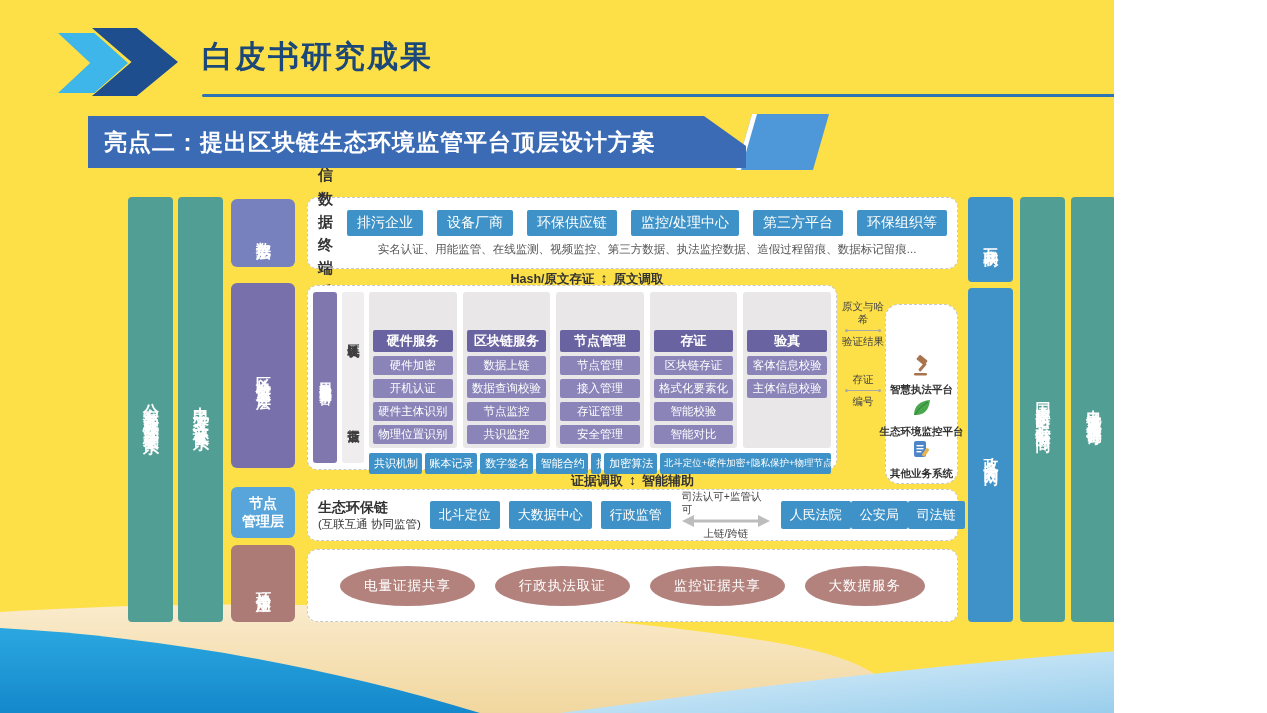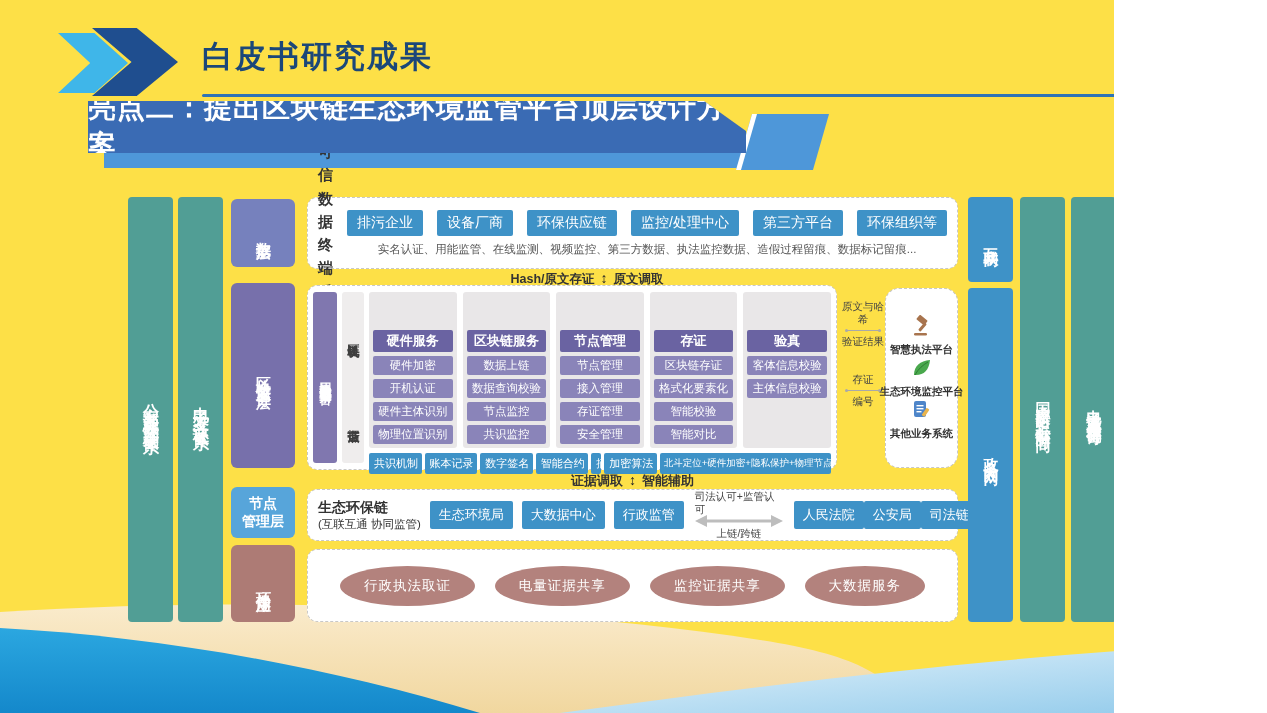--- a/index.html
+++ b/index.html
@@ -13,23 +13,23 @@
   .chev.dark{left:92px;top:28px;width:86px;height:68px;background:var(--chev_dark,#1F4E8F);}
   .page-title{position:absolute;left:202px;top:36px;font-size:31px;font-weight:bold;
               color:var(--title,#1B4779);letter-spacing:2px;z-index:2;}
   .title-rule{position:absolute;left:202px;top:94px;width:1040px;height:3px;
               background:var(--underline,#2E74B5);border-radius:2px;z-index:2;}
   .banner-strip{position:absolute;left:104px;top:146px;width:700px;height:22px;
                 background:var(--banner_light,#4E97D9);z-index:1;}
   .banner-para{position:absolute;left:744px;top:114px;width:72px;height:56px;
                background:var(--banner_light,#4E97D9);transform:skewX(-16deg);
                border-left:5px solid #fff;z-index:2;}
-  .banner-main{position:absolute;left:88px;top:101px;width:658px;height:52px;
+  .banner-main{position:absolute;left:88px;top:116px;width:658px;height:52px;
                background:var(--banner,#3A6BB4);z-index:3;display:flex;align-items:center;
-               box-sizing:border-box;color:#fff;font-size:28px;font-weight:bold;
+               padding-left:16px;box-sizing:border-box;color:#fff;font-size:23px;font-weight:bold;
                letter-spacing:1px;clip-path:polygon(0 0,616px 0,100% 30px,100% 100%,0 100%);}
   
   .vtext{writing-mode:vertical-rl;text-orientation:upright;}
   .vbar{position:absolute;width:45px;border-radius:4px;color:#fff;font-weight:bold;
         display:flex;align-items:center;justify-content:center;z-index:2;}
   .teal{background:var(--teal,#519E95);}
   .bluebar{background:var(--chip_blue,#3E92C7);}
   
   .layer{position:absolute;left:231px;width:64px;border-radius:6px;color:#fff;font-weight:bold;
          display:flex;align-items:center;justify-content:center;z-index:2;text-align:center;}
@@ -70,22 +70,22 @@
   .bcaption{text-align:center;font-size:13px;font-weight:bold;color:#3E3E3E;}
   
   .side-conn{position:absolute;left:839px;top:300px;width:48px;height:108px;z-index:3;
              display:flex;flex-direction:column;justify-content:space-between;}
   .sc-group{text-align:center;font-size:10.5px;color:#444;line-height:1.25;}
   .sc-line{position:relative;width:36px;height:3px;margin:3px auto;}
   .sc-line::before{content:"";position:absolute;left:2px;right:2px;top:1px;border-top:1px solid #A9A9A9;}
   .sc-line::after{content:"";position:absolute;left:0;top:0;width:3px;height:3px;border-radius:50%;
                   background:#A9A9A9;box-shadow:33px 0 0 #A9A9A9;}
   
-  .rpanel{left:885px;top:288px;width:73px;height:180px;border-radius:14px;display:flex;
-          flex-direction:column;justify-content:center;align-items:center;padding:2px;}
+  .rpanel{left:885px;top:304px;width:73px;height:180px;border-radius:14px;display:flex;
+          flex-direction:column;justify-content:flex-end;align-items:center;padding:2px;}
   .rp-item{text-align:center;}
   .rp-label{font-size:10.5px;font-weight:bold;color:#333;margin-top:2px;white-space:nowrap;}
   
   .secC{left:307px;top:489px;width:651px;height:52px;display:flex;align-items:center;
         padding:0 10px;gap:9px;}
   .secC-label{color:#333;line-height:1.3;white-space:nowrap;}
   .secC-l1{font-weight:bold;font-size:14px;}
   .secC-l2{font-size:11.5px;}
   .chipC{font-size:13px;padding:5px 9px;}
   .arrowBlk{display:flex;flex-direction:column;align-items:center;font-size:10.5px;color:#444;
@@ -271,42 +271,42 @@
 
   <div class="hconn" style="left:307px;top:472px;width:651px;font-size:13px;">
     <span>证据调取</span><span class="arr">↕</span><span>智能辅助</span>
   </div>
 
   <div class="dash secC">
     <div class="secC-label">
       <div class="secC-l1">生态环保链</div>
       <div class="secC-l2">(互联互通 协同监管)</div>
     </div>
-    <span class="chip chipC">生态环境局</span>
+    <span class="chip chipC">北斗定位</span>
     <span class="chip chipC">大数据中心</span>
     <span class="chip chipC">行政监管</span>
     <div class="arrowBlk">
       <div>司法认可+监管认可</div>
       <svg width="88" height="12" viewBox="0 0 88 12">
         <path d="M10 6 L78 6" stroke="#BDBDBD" stroke-width="3"></path>
         <path d="M12 0 L0 6 L12 12 Z" fill="#BDBDBD"></path>
         <path d="M76 0 L88 6 L76 12 Z" fill="#BDBDBD"></path>
       </svg>
       <div>上链/跨链</div>
     </div>
     <div class="rgroup">
       <span class="chip chipC">人民法院</span>
       <span class="chip chipC">公安局</span>
       <span class="chip chipC">司法链</span>
     </div>
   </div>
 
   <div class="dash secD">
+    <div class="ellipse">电量证据共享</div>
     <div class="ellipse">行政执法取证</div>
-    <div class="ellipse">电量证据共享</div>
     <div class="ellipse">监控证据共享</div>
     <div class="ellipse">大数据服务</div>
   </div>
 
   <div class="vbar bluebar vtext" style="left:968px;top:197px;height:85px;font-size:15px;letter-spacing:2px;">互联网</div>
   <div class="vbar bluebar vtext" style="left:968px;top:288px;height:334px;font-size:15px;letter-spacing:5px;">政务内网</div>
   <div class="vbar teal vtext" style="left:1020px;top:197px;height:425px;font-size:15px;letter-spacing:4px;">国家授时中心标准时间</div>
   <div class="vbar teal vtext" style="left:1071px;top:197px;height:425px;font-size:15px;letter-spacing:2px;">电子认证服务使用密码许可</div>
   <div class="vbar teal vtext" style="left:1122px;top:197px;height:425px;font-size:14px;letter-spacing:1px;">监管数据接入规范+技术安全体系</div>
 

